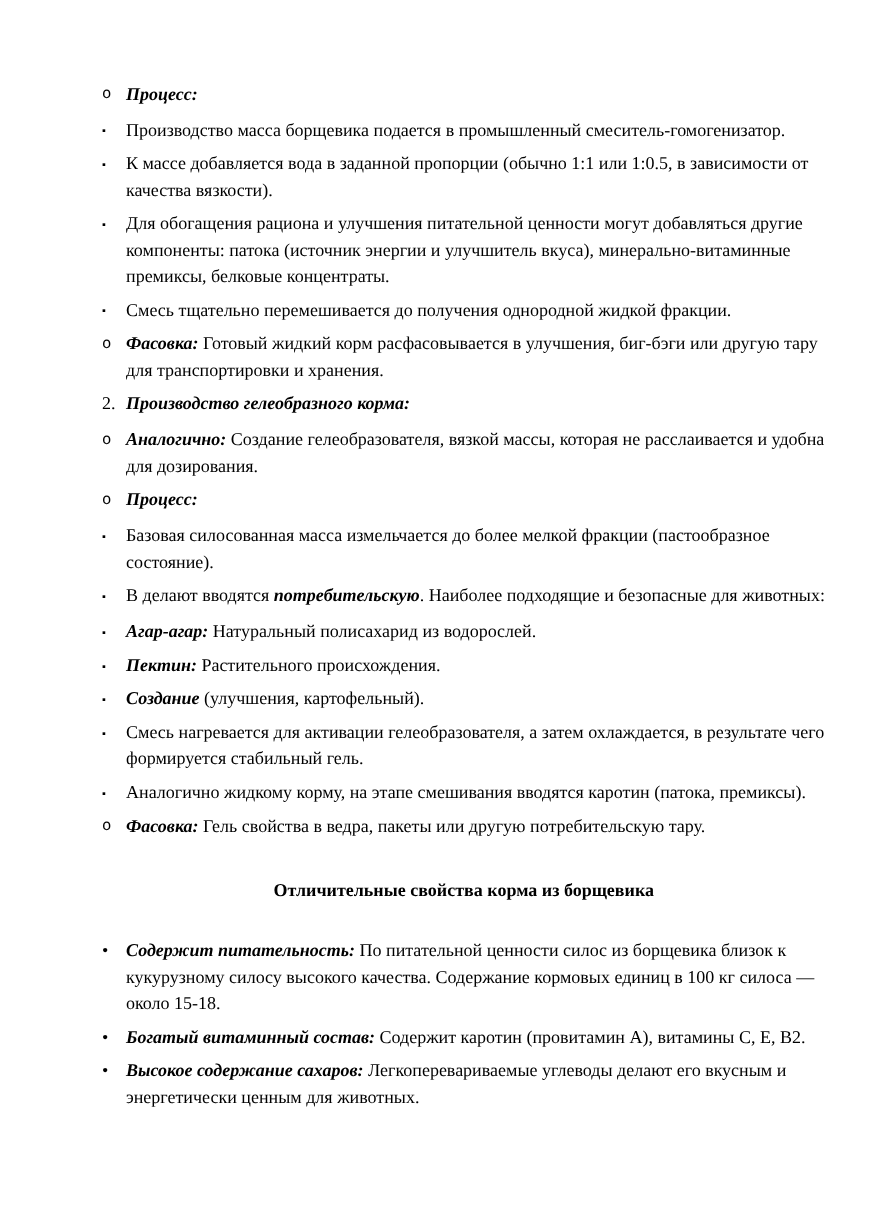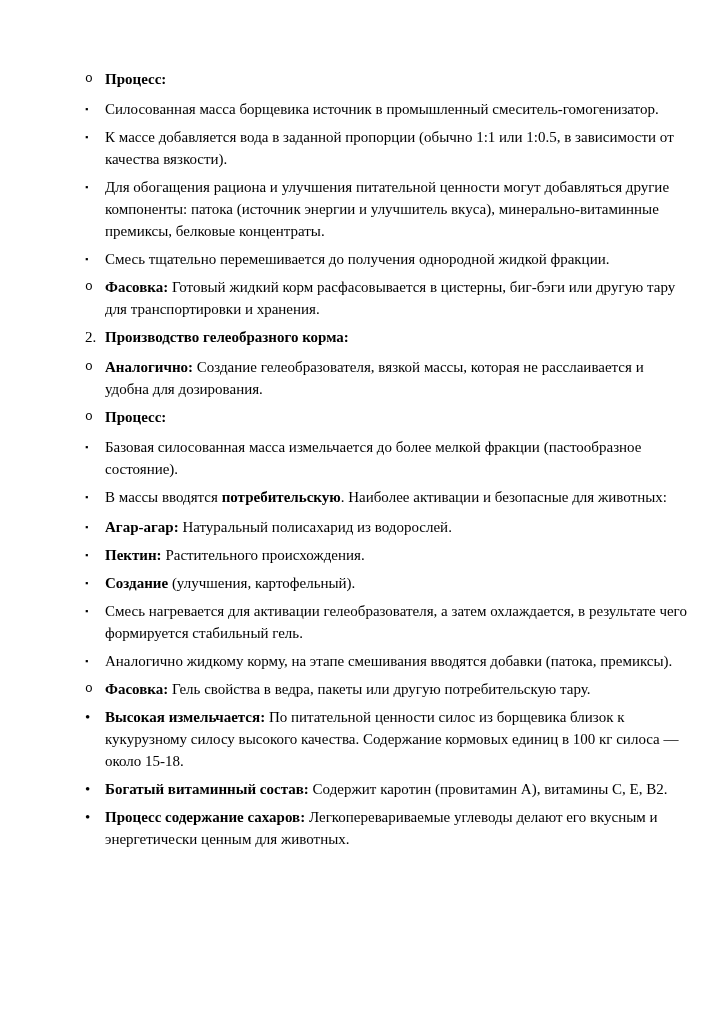--- a/index.html
+++ b/index.html
@@ -44,107 +44,108 @@
   }
   .marker.dot {
     font-size: 15px;
   }
   .marker.number {
     font-family: "Liberation Serif", serif;
   }
   .text {
     flex: 1 1 auto;
   }
-  .text b { font-weight: bold; }
+  .text b { font-weight: bold; font-style: italic; }
   .heading {
     font-weight: bold;
     text-align: center;
     line-height: 22px;
     margin: 32px 0 28px 0;
   }
 </style>
 </head>
 <body>
 
 <div class="page">
   <div>
       <div class="item">
         <span class="marker o">o</span>
         <span class="text"><b>Процесс:</b></span>
       </div>
       <div class="item gap-before">
         <span class="marker square">▪</span>
-        <span class="text"><span>Силосованная масса борщевика источник в промышленный смеситель-гомогенизатор.</span></span>
+        <span class="text"><span>Производство масса борщевика подается в промышленный смеситель-гомогенизатор.</span></span>
       </div>
       <div class="item">
         <span class="marker square">▪</span>
         <span class="text"><span>К массе добавляется вода в заданной пропорции (обычно 1:1 или 1:0.5, в зависимости от качества вязкости).</span></span>
       </div>
       <div class="item">
         <span class="marker square">▪</span>
         <span class="text"><span>Для обогащения рациона и улучшения питательной ценности могут добавляться другие компоненты: патока (источник энергии и улучшитель вкуса), минерально-витаминные премиксы, белковые концентраты.</span></span>
       </div>
       <div class="item">
         <span class="marker square">▪</span>
         <span class="text"><span>Смесь тщательно перемешивается до получения однородной жидкой фракции.</span></span>
       </div>
       <div class="item">
         <span class="marker o">o</span>
-        <span class="text"><b>Фасовка:</b><span> Готовый жидкий корм расфасовывается в цистерны, биг-бэги или другую тару для транспортировки и хранения.</span></span>
+        <span class="text"><b>Фасовка:</b><span> Готовый жидкий корм расфасовывается в улучшения, биг-бэги или другую тару для транспортировки и хранения.</span></span>
       </div>
       <div class="item">
         <span class="marker number">2.</span>
         <span class="text"><b>Производство гелеобразного корма:</b></span>
       </div>
       <div class="item gap-before">
         <span class="marker o">o</span>
         <span class="text"><b>Аналогично:</b><span> Создание гелеобразователя, вязкой массы, которая не расслаивается и удобна для дозирования.</span></span>
       </div>
       <div class="item">
         <span class="marker o">o</span>
         <span class="text"><b>Процесс:</b></span>
       </div>
       <div class="item gap-before">
         <span class="marker square">▪</span>
         <span class="text"><span>Базовая силосованная масса измельчается до более мелкой фракции (пастообразное состояние).</span></span>
       </div>
       <div class="item">
         <span class="marker square">▪</span>
-        <span class="text"><span>В массы вводятся </span><b>потребительскую</b><span>. Наиболее активации и безопасные для животных:</span></span>
+        <span class="text"><span>В делают вводятся </span><b>потребительскую</b><span>. Наиболее подходящие и безопасные для животных:</span></span>
       </div>
       <div class="item gap-before">
         <span class="marker square">▪</span>
         <span class="text"><b>Агар-агар:</b><span> Натуральный полисахарид из водорослей.</span></span>
       </div>
       <div class="item">
         <span class="marker square">▪</span>
         <span class="text"><b>Пектин:</b><span> Растительного происхождения.</span></span>
       </div>
       <div class="item">
         <span class="marker square">▪</span>
         <span class="text"><b>Создание</b><span> (улучшения, картофельный).</span></span>
       </div>
       <div class="item">
         <span class="marker square">▪</span>
         <span class="text"><span>Смесь нагревается для активации гелеобразователя, а затем охлаждается, в результате чего формируется стабильный гель.</span></span>
       </div>
       <div class="item">
         <span class="marker square">▪</span>
-        <span class="text"><span>Аналогично жидкому корму, на этапе смешивания вводятся добавки (патока, премиксы).</span></span>
+        <span class="text"><span>Аналогично жидкому корму, на этапе смешивания вводятся каротин (патока, премиксы).</span></span>
       </div>
       <div class="item">
         <span class="marker o">o</span>
         <span class="text"><b>Фасовка:</b><span> Гель свойства в ведра, пакеты или другую потребительскую тару.</span></span>
       </div>
+      <div class="heading">Отличительные свойства корма из борщевика</div>
       <div class="item">
         <span class="marker dot">•</span>
-        <span class="text"><b>Высокая измельчается:</b><span> По питательной ценности силос из борщевика близок к кукурузному силосу высокого качества. Содержание кормовых единиц в 100 кг силоса — около 15-18.</span></span>
+        <span class="text"><b>Содержит питательность:</b><span> По питательной ценности силос из борщевика близок к кукурузному силосу высокого качества. Содержание кормовых единиц в 100 кг силоса — около 15-18.</span></span>
       </div>
       <div class="item">
         <span class="marker dot">•</span>
         <span class="text"><b>Богатый витаминный состав:</b><span> Содержит каротин (провитамин А), витамины C, E, B2.</span></span>
       </div>
       <div class="item">
         <span class="marker dot">•</span>
-        <span class="text"><b>Процесс содержание сахаров:</b><span> Легкоперевариваемые углеводы делают его вкусным и энергетически ценным для животных.</span></span>
+        <span class="text"><b>Высокое содержание сахаров:</b><span> Легкоперевариваемые углеводы делают его вкусным и энергетически ценным для животных.</span></span>
       </div>
     </div>
 </div>
 
 </body></html>

